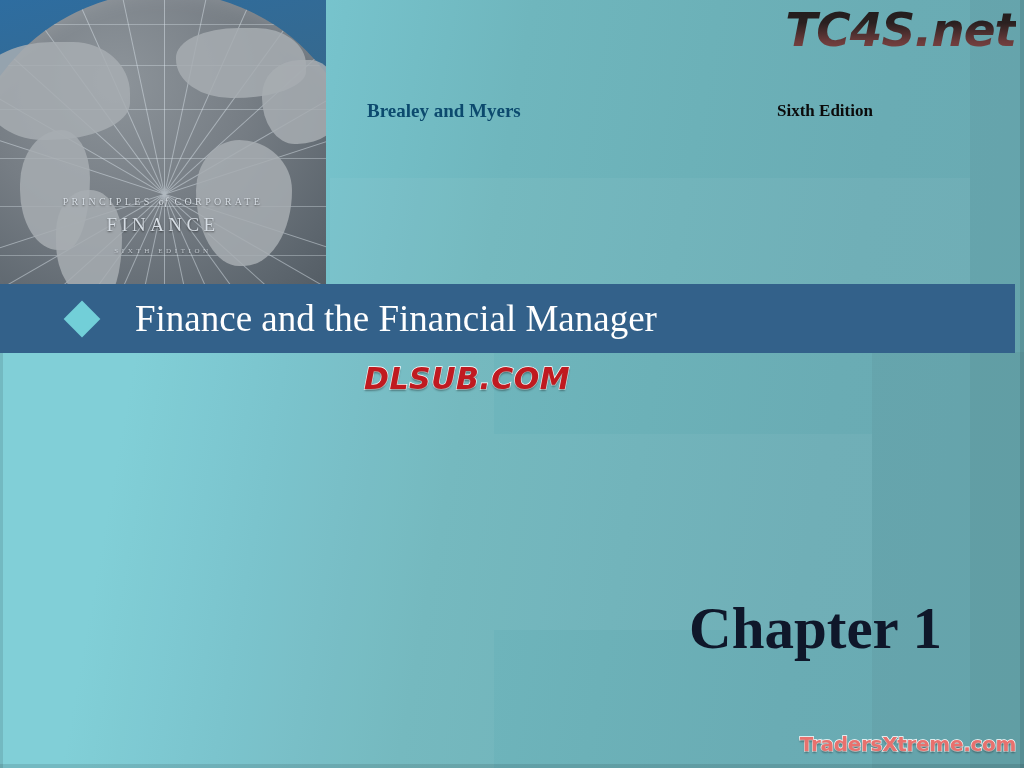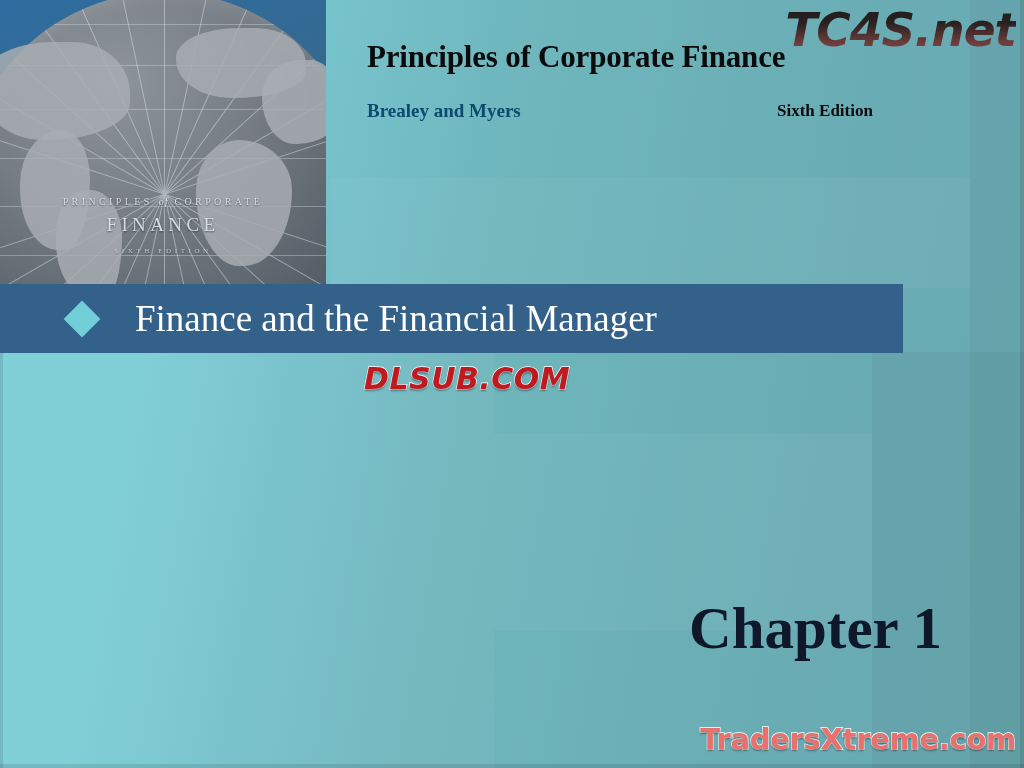--- a/index.html
+++ b/index.html
@@ -160,21 +160,21 @@
     font-size: 17px;
     font-weight: bold;
     color: #0b0b0b;
     white-space: nowrap;
   }
 
   
   #title-band {
     position: absolute;
     left: 0; top: 284px;
-    width: 903px; height: 69px;
+    width: 1015px; height: 69px;
     background: #33618a;
     display: flex;
     align-items: center;
   }
   #title-bullet {
     width: 26px; height: 26px;
     background: #72cfd8;
     transform: rotate(45deg);
     margin-left: 69px;
     flex: 0 0 auto;
@@ -223,21 +223,21 @@
     color: #c01a20;
     -webkit-text-stroke: 1.4px #ffffff;
     paint-order: stroke fill;
     text-shadow: 0 2px 2px rgba(0,0,0,0.35);
     white-space: nowrap;
   }
   #wm-bottomright {
     position: absolute;
     right: 8px; bottom: 12px;
     font-family: "DejaVu Sans", sans-serif;
-    font-size: 29px;
+    font-size: 20px;
     font-weight: bold;
     letter-spacing: -0.3px;
     color: #e8716e;
     -webkit-text-stroke: 1.4px #ffffff;
     paint-order: stroke fill;
     text-shadow: 0 2px 2px rgba(0,0,0,0.35);
     white-space: nowrap;
     text-align: right;
   }
 </style>
@@ -297,21 +297,20 @@
       <div class="ct-line1">
         <span>PRINCIPLES</span>
         <em>of</em>
         <span>CORPORATE</span>
       </div>
       <div class="ct-line2">FINANCE</div>
       <div class="ct-line3">SIXTH EDITION</div>
     </div>
   </div>
 
-  <div id="header-title">Principles of Corporate Finance</div>
   <div id="header-authors">Brealey and Myers</div>
   <div id="header-edition">Sixth Edition</div>
 
   <div id="title-band">
     <div id="title-bullet"></div>
     <div id="title-text">Finance and the Financial Manager</div>
   </div>
 
   <div id="chapter-label">Chapter 1</div>
 

